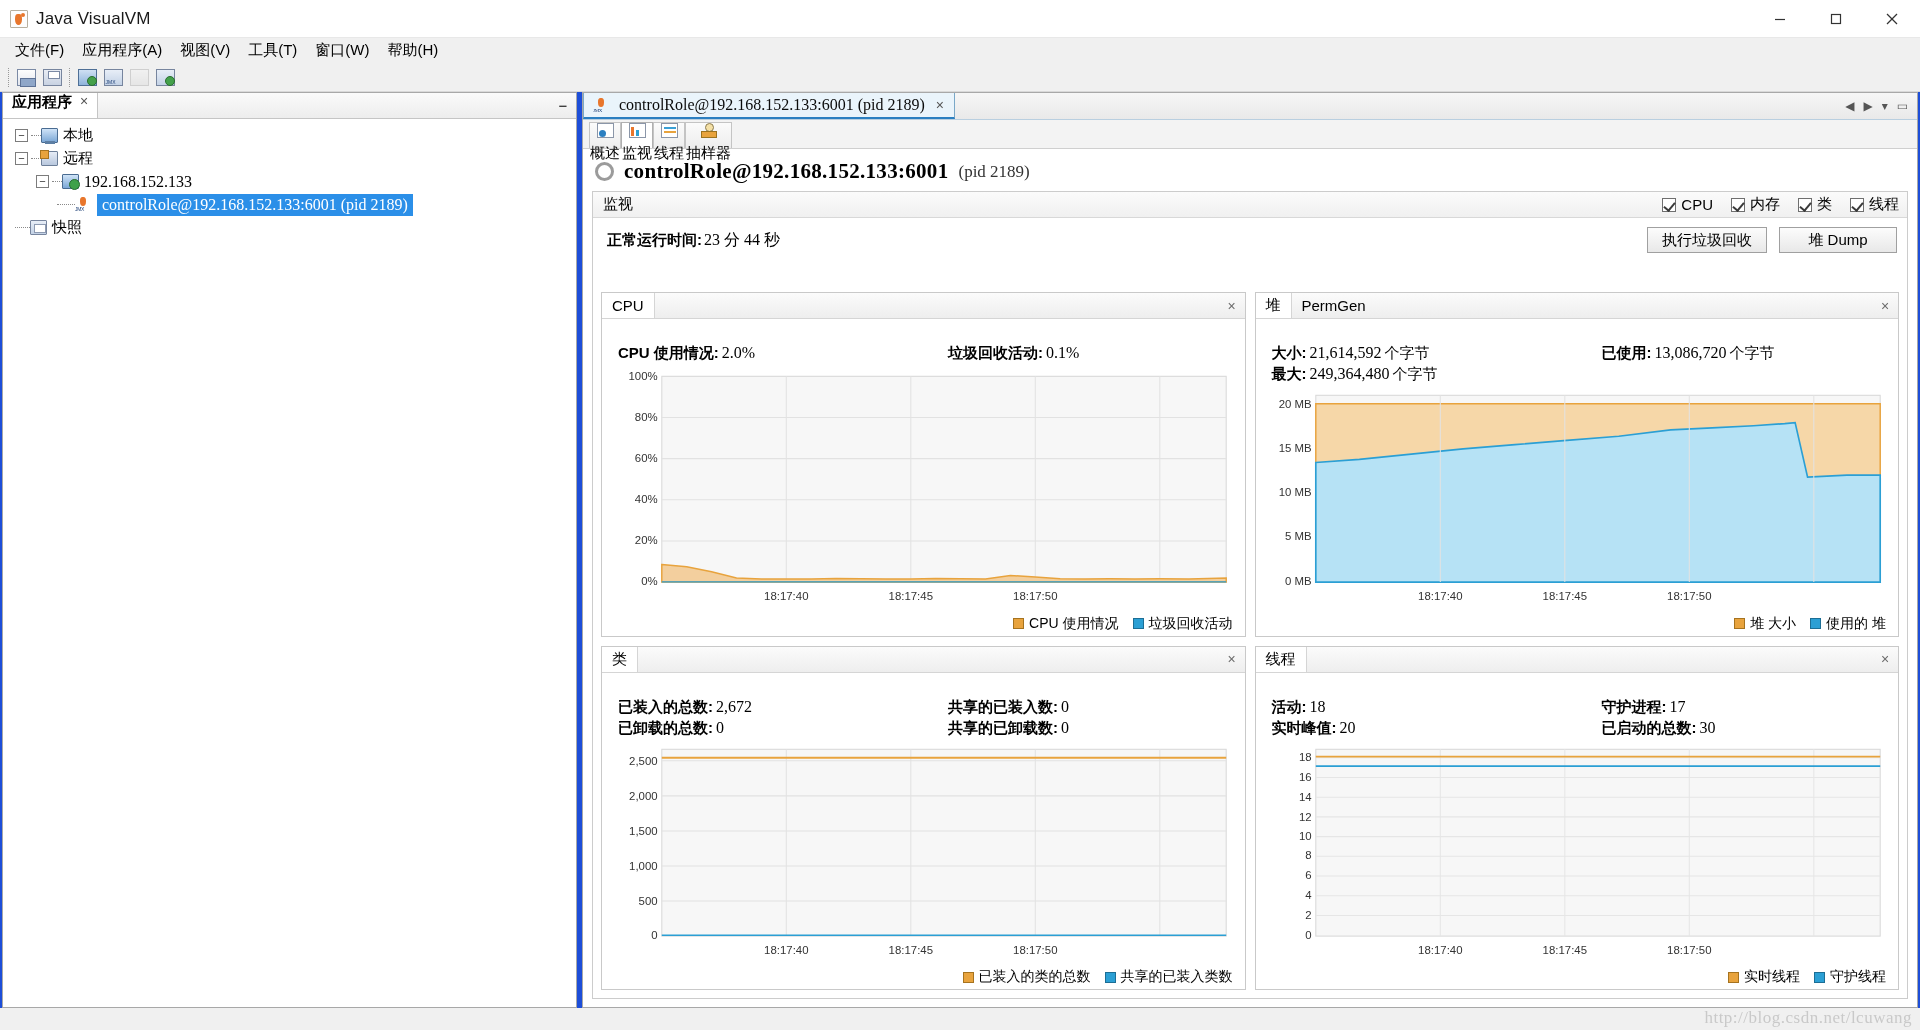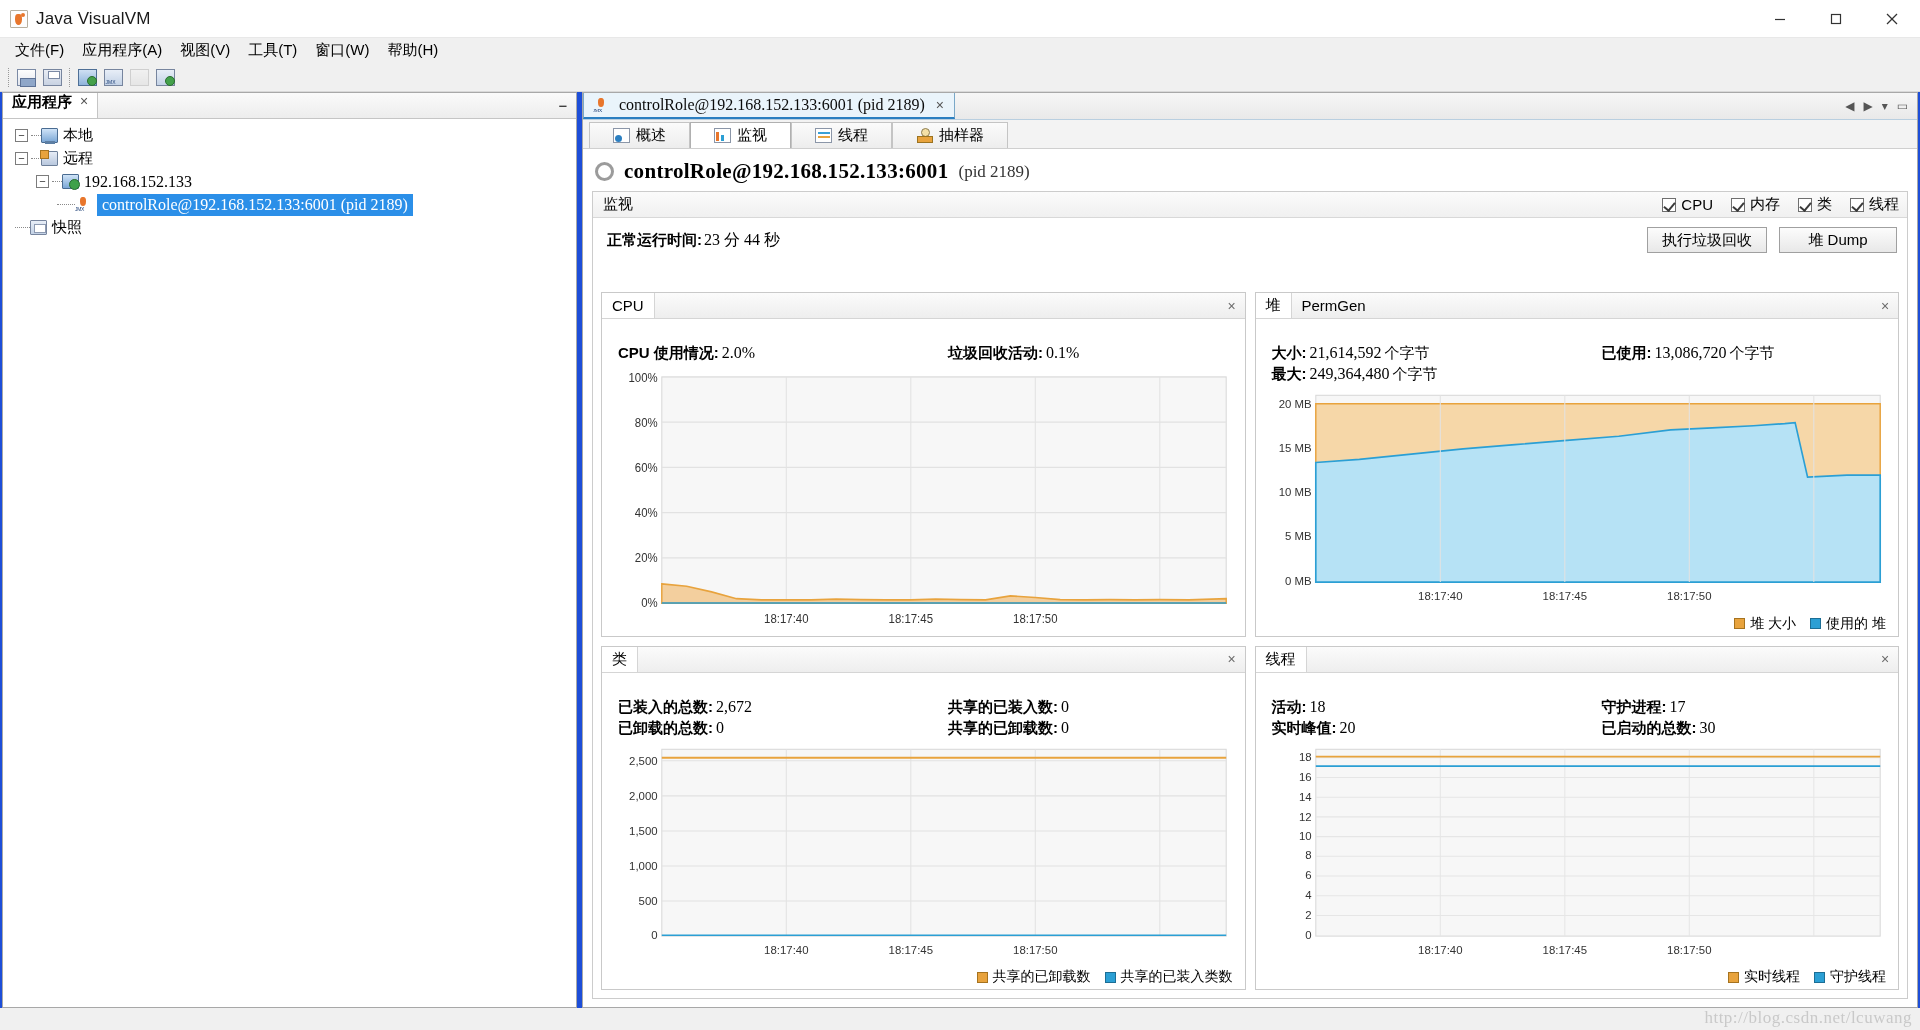--- a/index.html
+++ b/index.html
@@ -135,23 +135,23 @@
   }
   .doc-tab .x { font-family:"Liberation Sans",sans-serif; font-size:14px; color:#555; margin-left:4px;}
   .doc-tab-fill { flex:1; }
   .doc-tab-ctrls { display:flex; align-items:center; gap:9px; padding: 0 9px; color:#555; font-size:12px;}
 
   .subtabrow {
     height: 29px; display:flex; align-items: stretch; padding-left: 6px;
     background: #f3f3f3; border-bottom: 1px solid #cfcfcf;
   }
   .subtab {
-    display:flex; align-items:center; gap:6px; padding: 0 23px;
+    display:flex; align-items:center; gap:6px; padding: 0 0;
     border: 1px solid #c4c4c4; border-bottom: none; margin-top: 2px;
-    background: linear-gradient(#fbfbfb,#ededed); font-size:15px;
+    background: linear-gradient(#fbfbfb,#ededed); font-size:15px;flex-direction:column;
   }
   .subtab.active { background:#fff; border-color:#b0b0b0; }
   .sico { width:17px; height:15px; position:relative; flex:none; }
   .sico-over { background:#fff; border:1px solid #8b96a8; }
   .sico-over::after{content:"";position:absolute;left:1px;bottom:0;width:7px;height:7px;border-radius:50%;background:#2b7fc1;}
   .sico-mon { background:#fff; border:1px solid #8b96a8; overflow:hidden;}
   .sico-mon::before{content:"";position:absolute;left:1px;bottom:1px;width:3px;height:9px;background:#e8762c;}
   .sico-mon::after{content:"";position:absolute;left:6px;bottom:1px;width:3px;height:6px;background:#2b9fd4;}
   .sico-thr { background:#fff; border:1px solid #8b96a8; }
   .sico-thr::before{content:"";position:absolute;left:2px;top:3px;width:12px;height:2px;background:#3aa0d6;box-shadow:0 4px 0 #e8a33d;}
@@ -458,20 +458,30 @@
                   <text x="168" y="219">18:17:40</text>
                     <text x="288" y="219">18:17:45</text>
                     <text x="408" y="219">18:17:50</text>
                 </g>
                 <path d="M48,185.3 L72,187.3 L96,192.2 L120,198.1 L144,199.1 L168,199.1 L192,199.1 L216,198.5 L240,198.9
                          L264,199.1 L288,199.1 L312,198.5 L336,198.9 L360,199.1 L384,195.7 L408,197.1 L432,198.9
                          L456,199.1 L480,198.9 L504,199.1 L528,198.9 L556,199.1 L592,198.1 L592,202 L48,202 Z" fill="#f3cf9e" stroke="#e8a33d" stroke-width="1.4"></path>
                 <line x1="48" y1="201.8" x2="592" y2="201.8" stroke="#2b9fd4" stroke-width="1.4"></line>
               </svg>
             </div>
+            <div class="legend">
+              <span class="leg">
+                <span class="swatch" style="background:#e8a33d;border-color:#a6731f;"></span>
+                <span>CPU 使用情况</span>
+              </span>
+              <span class="leg">
+                <span class="swatch" style="background:#2b9fd4;border-color:#1c6e95;"></span>
+                <span>垃圾回收活动</span>
+              </span>
+            </div>
           </div>
 
           <div class="panel">
             <div class="panel-head">
               <div class="ptab">堆</div>
               <div class="ptab dim">PermGen</div>
               <div class="fill"></div>
               <div class="close">×</div>
             </div>
             <div class="stats">
@@ -588,21 +598,21 @@
                 <g font-size="11" fill="#333" text-anchor="middle" font-family="Liberation Sans, sans-serif">
                   <text x="168" y="201">18:17:40</text>
                     <text x="288" y="201">18:17:45</text>
                     <text x="408" y="201">18:17:50</text>
                 </g>
               </svg>
             </div>
             <div class="legend">
               <span class="leg">
                 <span class="swatch" style="background:#e8a33d;border-color:#a6731f;"></span>
-                <span>共享的已卸载数</span>
+                <span>已装入的类的总数</span>
               </span>
               <span class="leg">
                 <span class="swatch" style="background:#2b9fd4;border-color:#1c6e95;"></span>
                 <span>共享的已装入类数</span>
               </span>
             </div>
           </div>
 
           <div class="panel">
             <div class="panel-head">

